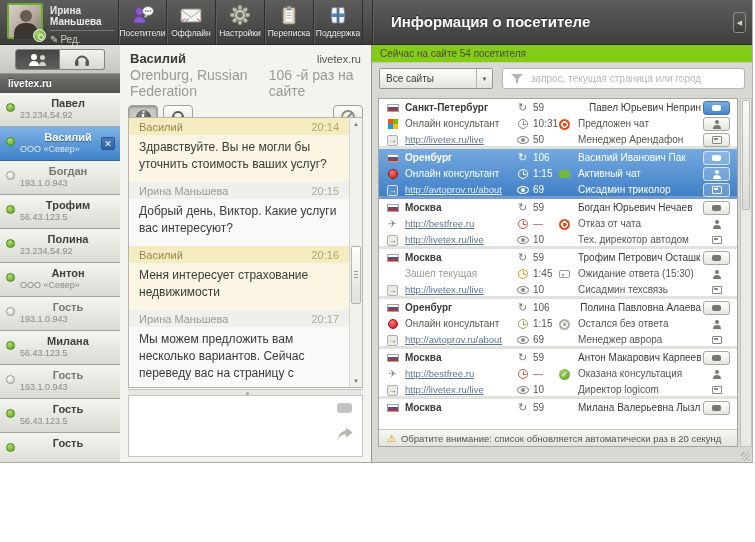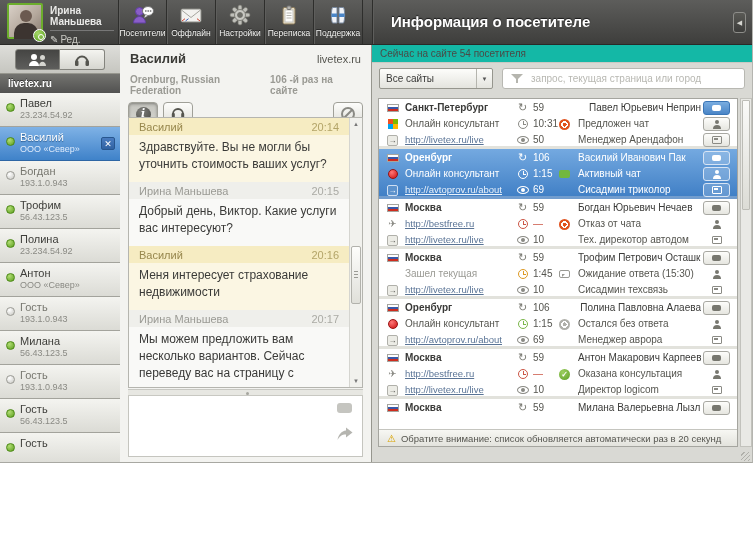--- a/index.html
+++ b/index.html
@@ -34,34 +34,34 @@
   .sidebar{position:absolute;left:0;top:45px;width:120px;height:418px;background:#aeaea8;overflow:hidden;}
   .side-tabs{height:29px;background:linear-gradient(#dededa,#c6c6c0);border-bottom:1px solid #96968e;display:flex;justify-content:center;padding-top:4px;}
   .tab{width:45px;height:21px;display:flex;align-items:center;justify-content:center;cursor:pointer;border:1px solid #84847e;}
   .tab.sel{background:linear-gradient(#454543,#5e5e5c);border-radius:3px 0 0 3px;}
   .tab.unsel{background:linear-gradient(#f4f4f0,#d6d6d0);border-left:none;border-radius:0 3px 3px 0;}
   .group-hdr{height:19px;background:linear-gradient(#747470,#515150);color:#fff;font-size:10px;font-weight:bold;padding:4px 0 0 8px;text-shadow:0 -1px 0 #333;}
   .vitem{height:34px;background:linear-gradient(#f4f4f0,#dbdbd5);border-bottom:1px solid #a3a39c;padding:4px 4px 0 20px;position:relative;cursor:pointer;}
   .vitem .dot{position:absolute;left:6px;top:10px;width:9px;height:9px;border-radius:50%;}
   .dot.on{background:radial-gradient(circle at 35% 30%,#b2dd74,#5c9e1e);border:1px solid #4c8a16;}
   .dot.off{background:radial-gradient(circle at 35% 30%,#ffffff,#c6c6c0);border:1px solid #9a9a94;}
-  .vname{font-size:11px;font-weight:normal;color:#3e3e3a;line-height:13px;}
+  .vname{font-size:11px;font-weight:bold;color:#3e3e3a;line-height:13px;text-align:center;}
   .vsub{font-size:9px;color:#8a8a84;line-height:11px;}
   .vitem.sel{background:linear-gradient(#7fb2e6,#3f82c9);border-bottom:1px solid #2e66a4;}
   .vitem.sel .vname{color:#fff;text-shadow:0 1px 1px #2a5a90;}
   .vitem.sel .vsub{color:#ddeafb;}
   .close-x{position:absolute;right:5px;top:10px;width:14px;height:13px;background:linear-gradient(#4a7cc0,#2f62a2);border:1px solid #27568e;border-radius:2px;color:#fff;font-size:9px;line-height:12px;text-align:center;cursor:pointer;}
 
   
   .chatpanel{position:absolute;left:120px;top:45px;width:252px;height:418px;background:#f3f3f0;border-right:1px solid #96968e;}
   .chat-hdr{padding:6px 10px 0;}
   .ch-row{display:flex;justify-content:space-between;}
   .ch-name{font-size:13px;font-weight:bold;color:#3a3a36;}
   .ch-site{font-size:11px;color:#55554f;padding-top:2px;}
-  .ch-loc,.ch-count{font-size:10px;color:#9a9a94;margin-top:8px;font-weight:bold;}
+  .ch-loc,.ch-count{font-size:14px;color:#9a9a94;margin-top:1px;}
   .chat-toolbar{padding:6px 8px 0;display:flex;}
   .tbtn{width:30px;height:24px;border:1px solid #a0a098;border-radius:4px;background:linear-gradient(#fdfdfb,#dedED8);margin-right:5px;display:flex;align-items:center;justify-content:center;cursor:pointer;}
   .tbtn.pressed{background:linear-gradient(#c4c4be,#d6d6d0);box-shadow:inset 0 1px 3px rgba(0,0,0,.35);}
   .tbtn.right{margin-left:auto;margin-right:0;}
   .ic-info{display:inline-block;width:15px;height:15px;border-radius:50%;background:radial-gradient(circle at 35% 30%,#7e7e7a,#474743);color:#fff;font:italic bold 11px "DejaVu Serif",serif;text-align:center;line-height:14px;}
   .ic-block{display:inline-block;width:14px;height:14px;border:2px solid #8a8a84;border-radius:50%;position:relative;}
   .ic-block::after{content:"";position:absolute;left:-1px;top:4px;width:12px;height:2px;background:#8a8a84;transform:rotate(-45deg);}
   .chatbox{position:absolute;left:8px;right:8px;top:72px;height:271px;border:1px solid #b5b5af;background:#fff;}
   .messages{position:absolute;left:0;top:0;right:13px;bottom:0;overflow:hidden;}
   .msg .mh{display:flex;justify-content:space-between;padding:3px 10px 2px;font-size:11px;}
@@ -80,21 +80,21 @@
   .cs-thumb::after{content:"";position:absolute;left:2px;right:2px;top:24px;height:7px;background:repeating-linear-gradient(#9a9a94 0 1px,transparent 1px 3px);}
   .splitter{position:absolute;left:8px;right:8px;top:344px;height:7px;background:#e7e7e2;border-top:1px solid #c8c8c2;border-bottom:1px solid #c8c8c2;cursor:row-resize;}
   .splitter::after{content:"";position:absolute;left:50%;top:2px;width:3px;height:3px;border-radius:50%;background:#a5a59e;}
   .inputarea{position:absolute;left:8px;right:8px;top:351px;height:61px;background:#fff;border:1px solid #c5c5bf;border-top:none;}
   .in-icons{position:absolute;right:7px;top:7px;width:18px;}
   .ic-bub{display:block;width:15px;height:10px;background:#c5c5c0;border-radius:3px;position:relative;margin-bottom:14px;cursor:pointer;}
   .ic-bub::after{content:"";position:absolute;left:3px;bottom:-4px;border:4px solid transparent;border-top-color:#c5c5c0;border-right-width:0;}
 
   
   .rightpanel{position:absolute;left:372px;top:45px;right:0;height:418px;background:#d9d9d4;}
-  .summary{height:18px;background:#14b8a6;border-bottom:1px solid #c9c9c3;font-size:10px;color:#4a4a46;padding:3px 0 0 8px;}
+  .summary{height:18px;background:#84cc16;border-bottom:1px solid #c9c9c3;font-size:10px;color:#4a4a46;padding:3px 0 0 8px;}
   .filterrow{height:30px;padding:5px 7px 0;display:flex;}
   .selectbox{width:114px;height:21px;border:1px solid #96968e;border-radius:2px;background:linear-gradient(#fdfdfb,#e4e4de);font-size:10px;color:#3a3a38;position:relative;padding:4px 0 0 6px;cursor:pointer;}
   .selectbox .arr{position:absolute;right:0;top:0;width:16px;height:19px;border-left:1px solid #b5b5ae;text-align:center;font-size:6px;padding-top:7px;color:#555;}
   .searchbox{flex:1;margin-left:9px;position:relative;}
   .searchbox input{width:100%;height:21px;border:1px solid #b8b8b2;border-radius:3px;padding:0 4px 0 28px;font-size:10px;color:#555;font-family:inherit;background:#fff;}
   .searchbox input::placeholder{color:#b8b8b2;}
   .funnel{position:absolute;left:9px;top:6px;width:12px;}
   .f-top{display:block;width:0;height:0;border-left:6px solid transparent;border-right:6px solid transparent;border-top:6px solid #b5b5ae;}
   .f-stem{display:block;width:2px;height:4px;background:#b5b5ae;margin:-1px 0 0 5px;}
 

